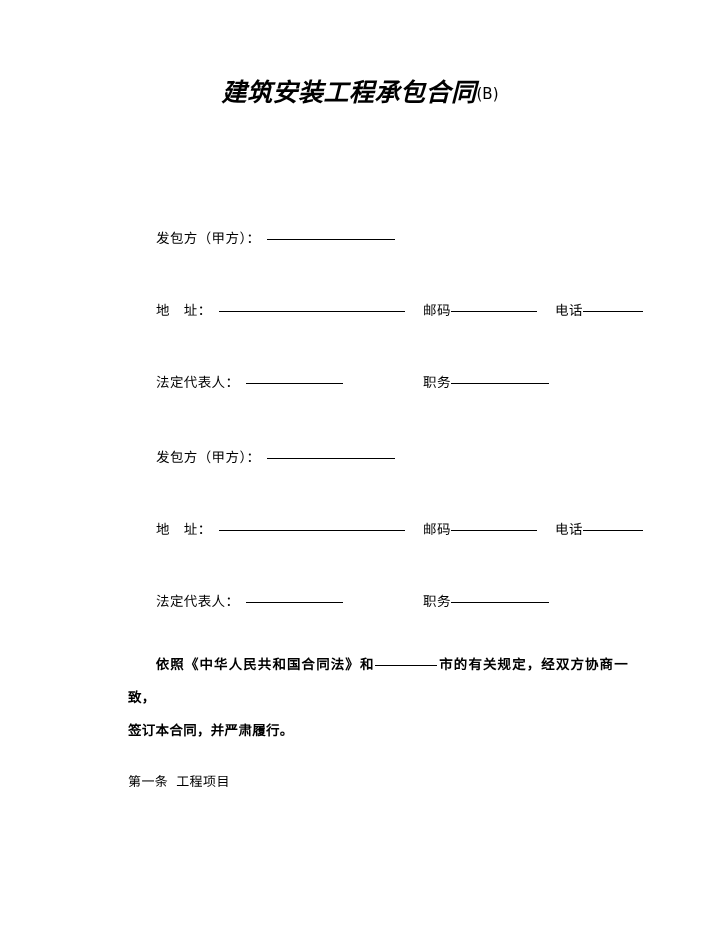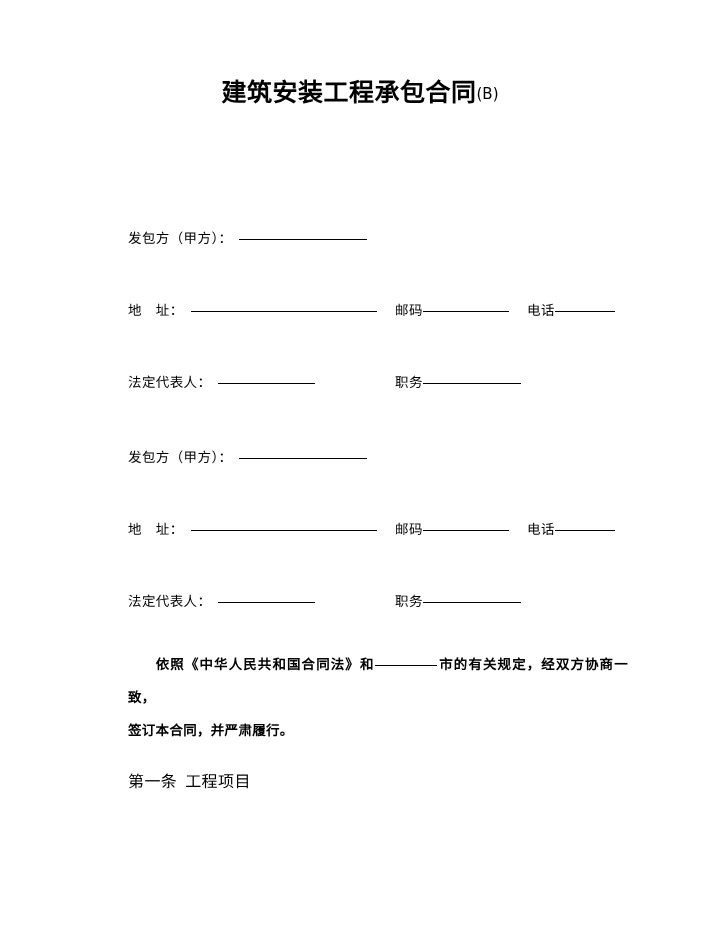--- a/index.html
+++ b/index.html
@@ -35,20 +35,21 @@
     text-align: center;
     font-size: 25px;
     font-weight: bold;
     letter-spacing: 0.5px;
     line-height: 1.2;
     white-space: nowrap;
   }
   .doc-title .title-main {
     font-weight: bold;
     font-size: 25px;
+    font-style: italic;
   }
   .doc-title .title-suffix {
     font-weight: normal;
     font-size: 15px;
     vertical-align: 2px;
     letter-spacing: 0;
   }
 
   
   .form-block {
@@ -64,20 +65,21 @@
     line-height: 26px;
     white-space: nowrap;
   }
 
   .field {
     position: absolute;
     top: 0;
     display: inline-flex;
     align-items: baseline;
     white-space: nowrap;
+    margin-left: 28px;
   }
 
   .field-label {
     font-size: 13.5px;
     letter-spacing: 0.4px;
   }
 
   
   .rule {
     display: inline-block;
@@ -106,21 +108,21 @@
     width: 62px;
     height: 0;
     position: relative;
     top: -3px;
     margin: 0 1px;
   }
 
   .clause-heading {
     position: absolute;
     left: 128px;
-    font-size: 16px;
+    font-size: 13px;
     line-height: 20px;
     letter-spacing: 0.4px;
     white-space: nowrap;
   }
   .clause-heading .clause-gap { display: inline-block; width: 8px; }
 </style>
 </head>
 <body>
 
 <div class="page">

